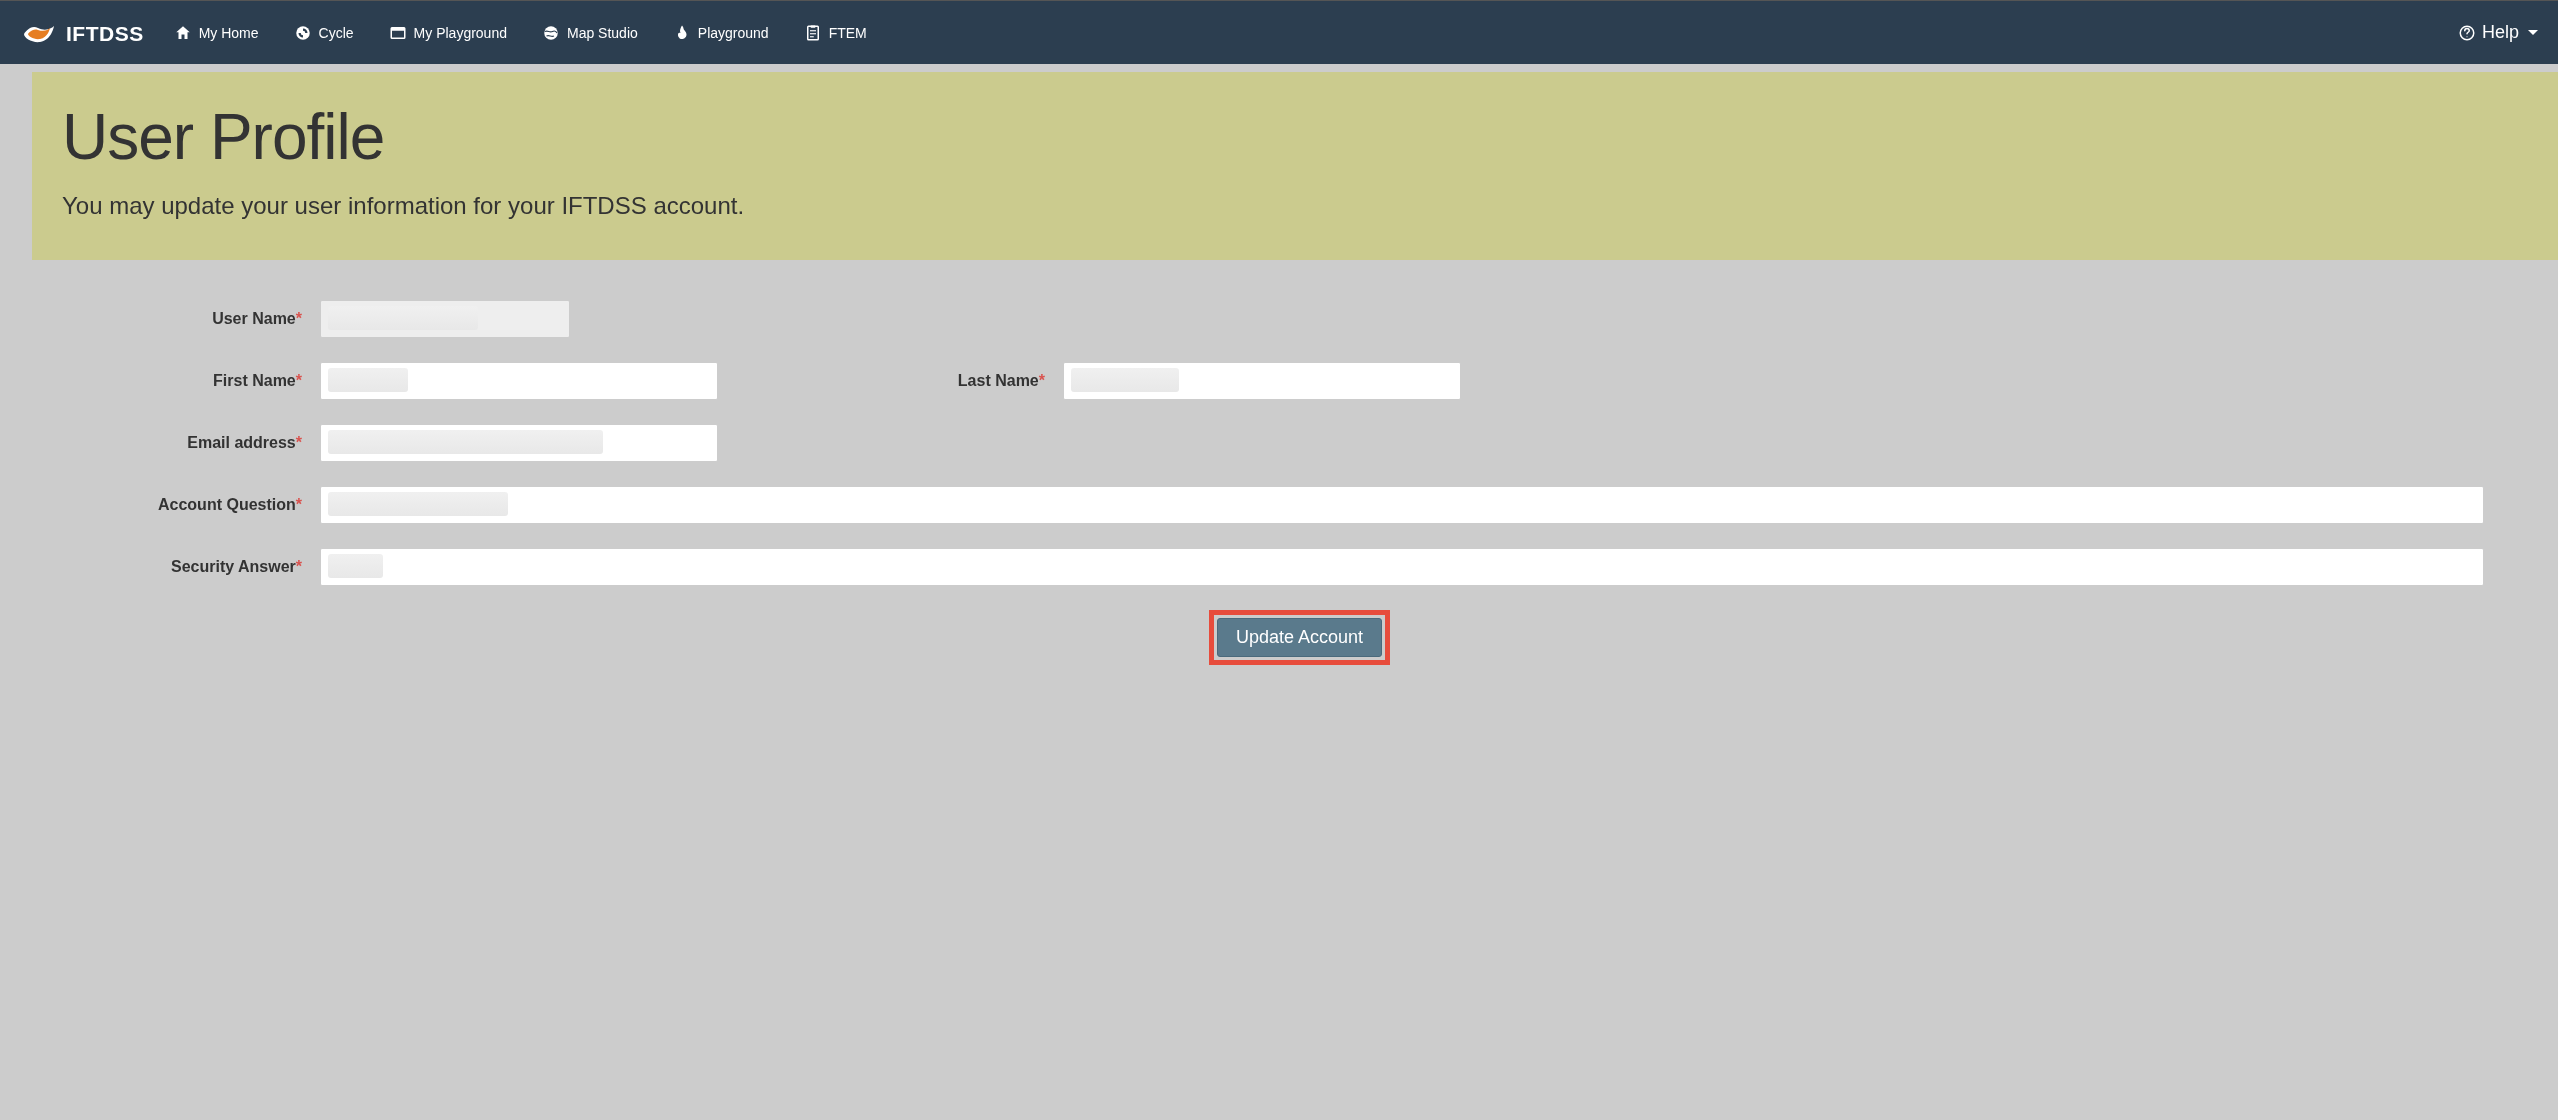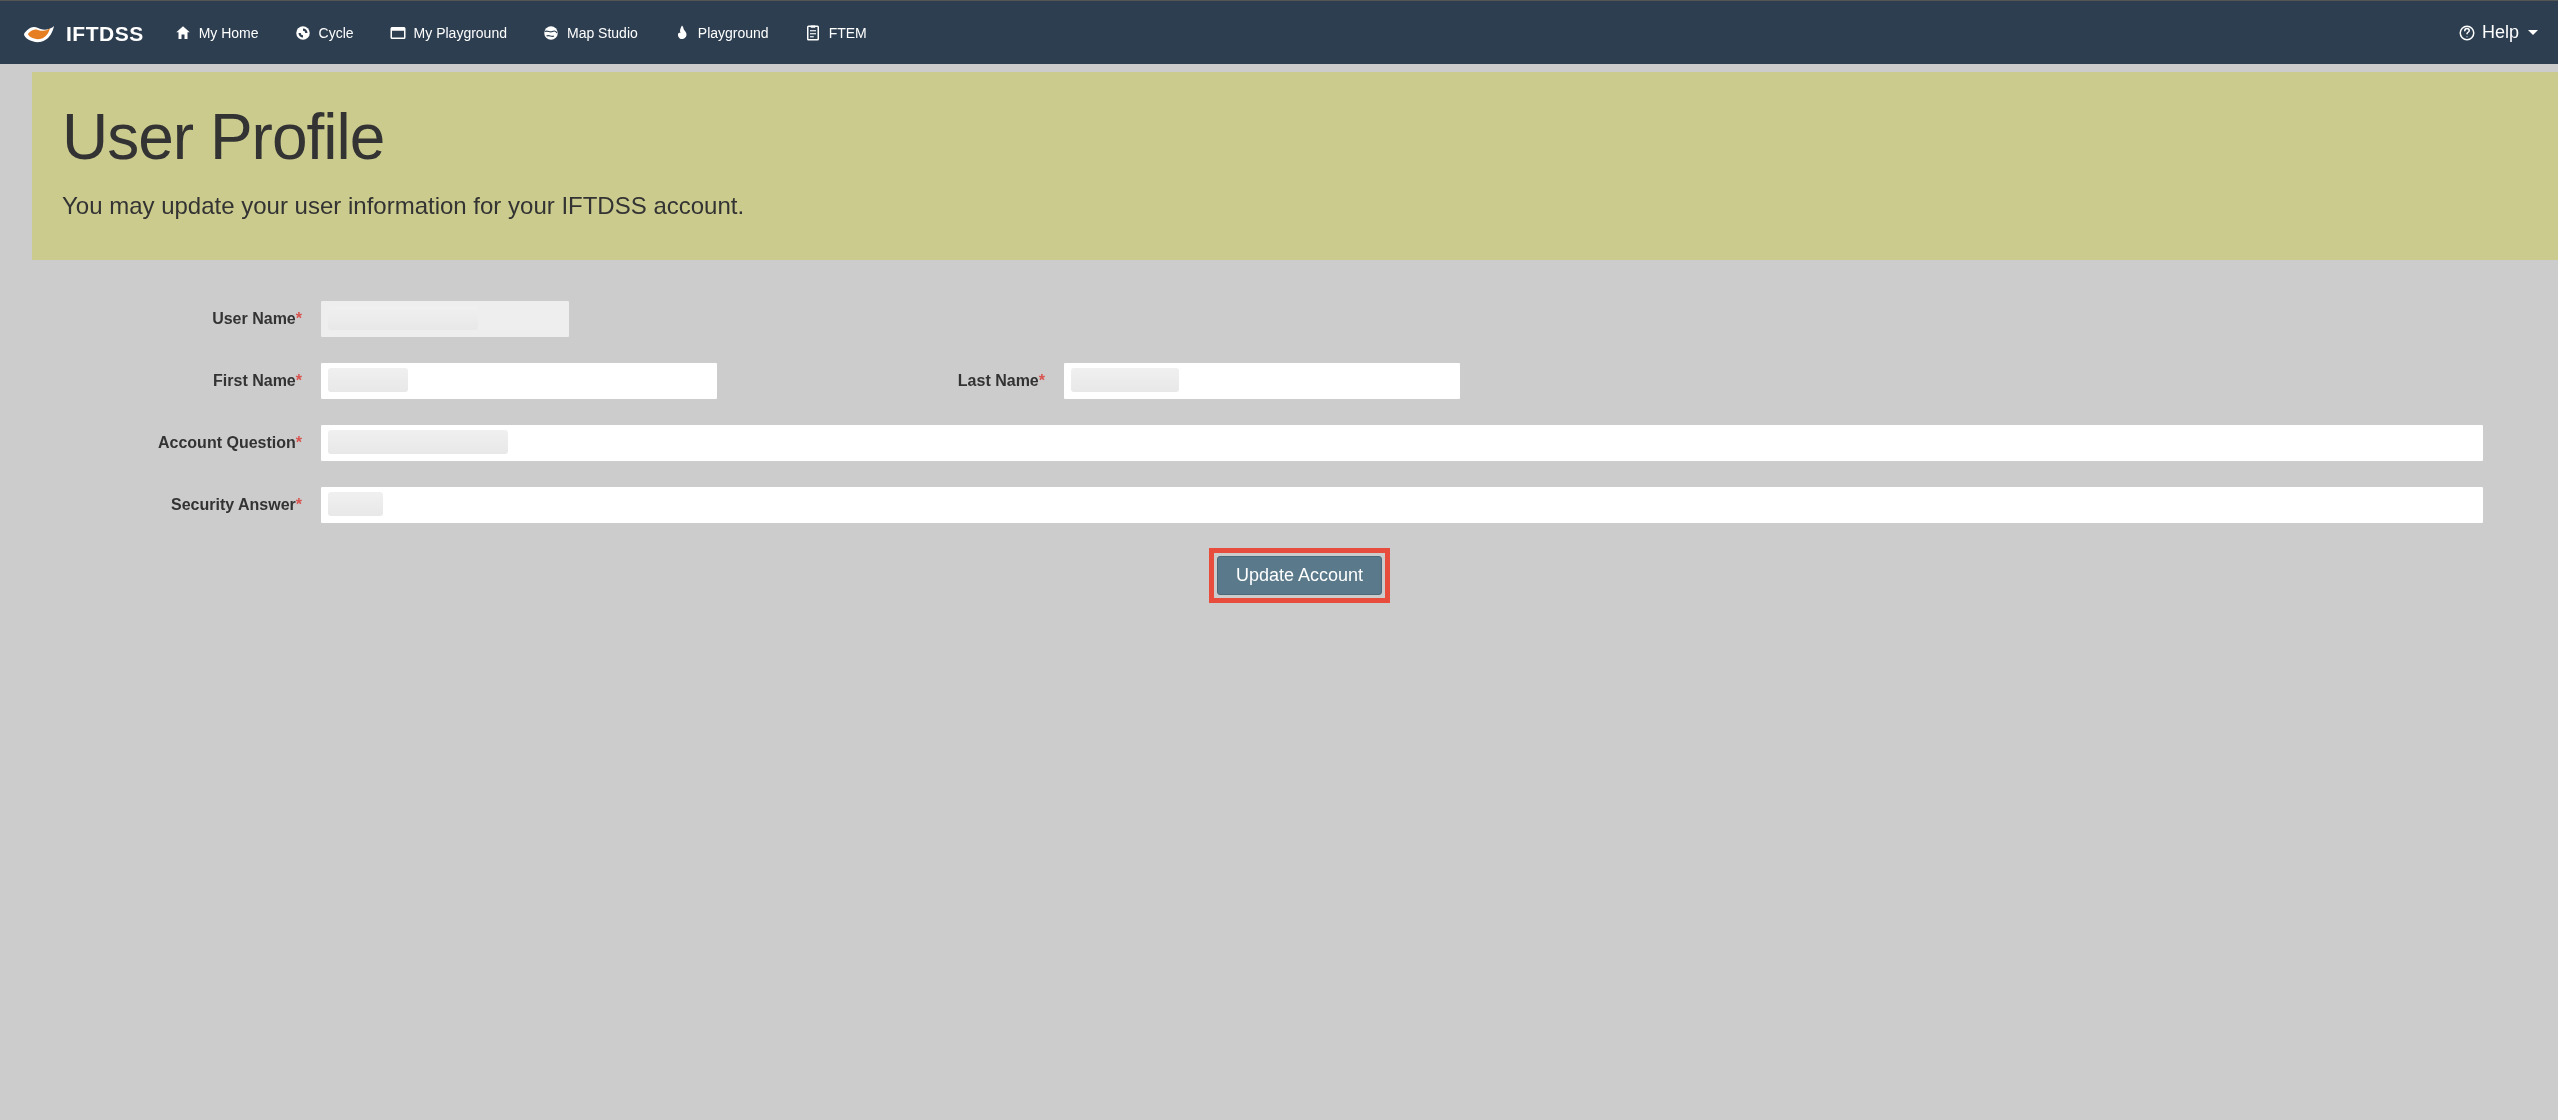--- a/index.html
+++ b/index.html
@@ -263,20 +263,27 @@
       <input type="text" class="form-input input-firstname" style="">
       <div class="redacted-box" style="left:8px;top:6px;width:80px;height:24px;"></div>
     </div>
     <label class="form-label second"><span>Last Name</span><span class="required-star">*</span></label>
     <div class="input-wrapper">
       <input type="text" class="form-input input-lastname" style="">
       <div class="redacted-box" style="left:8px;top:6px;width:108px;height:24px;"></div>
     </div>
   </div>
 
+  <div class="form-row">
+    <label class="form-label"><span>Email address</span><span class="required-star">*</span></label>
+    <div class="input-wrapper">
+      <input type="text" class="form-input input-email" style="">
+      <div class="redacted-box" style="left:8px;top:6px;width:275px;height:24px;"></div>
+    </div>
+  </div>
 
   <div class="form-row">
     <label class="form-label"><span>Account Question</span><span class="required-star">*</span></label>
     <div class="input-wrapper input-full" style="display:flex;">
       <input type="text" class="form-input input-full" style="">
       <div class="redacted-box" style="left:8px;top:6px;width:180px;height:24px;"></div>
     </div>
   </div>
 
   <div class="form-row">

